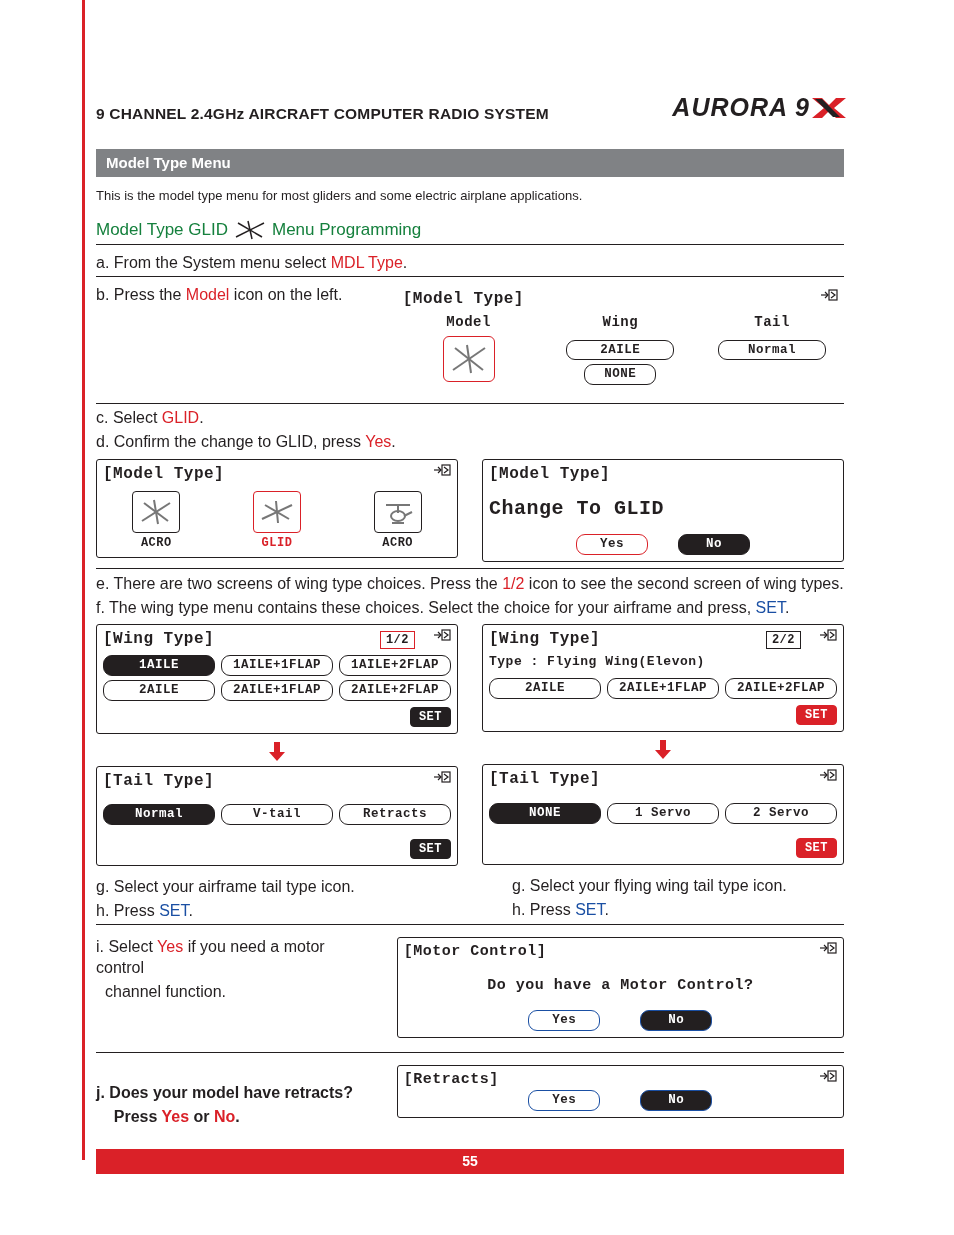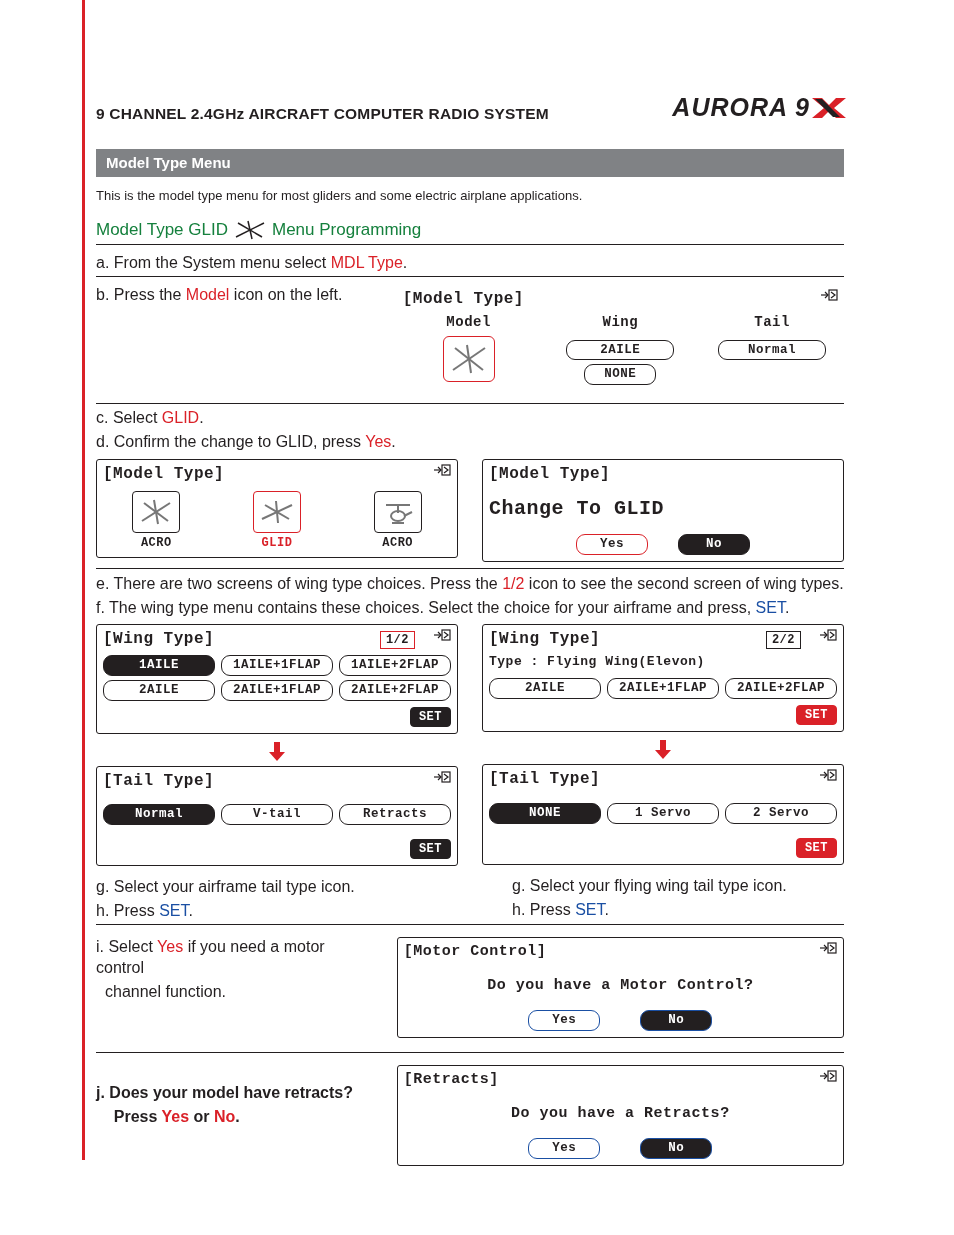--- a/index.html
+++ b/index.html
@@ -386,24 +386,26 @@
             <svg width="18" height="12" viewBox="0 0 18 12">
                 <g stroke="#231f20" stroke-width="1.2" fill="none">
                   <line x1="1" y1="6" x2="8" y2="6"></line>
                   <polyline points="5,3 8,6 5,9"></polyline>
                   <rect x="9" y="1" width="8" height="10"></rect>
                   <polyline points="11,3 15,6 11,9"></polyline>
                 </g>
               </svg>
           </span>
           <div class="lcd-title" style="font-size:15px;">[Retracts]</div>
-          <div style="text-align:center;margin:14px 0;font-size:15px;">Do you have a Retracts?</div>
           <div style="display:flex;justify-content:center;gap:40px;">
             <span class="pill blue-border">Yes</span>
             <span class="pill sel blue-border" style="border-color:#1a4fa3;">No</span>
           </div>
         </div>
       </div>
     </div>
 
+    <div class="footer">
+      <div class="footer-bar">55</div>
+    </div>
 
   </div>
 </div>
 
 </body></html>

